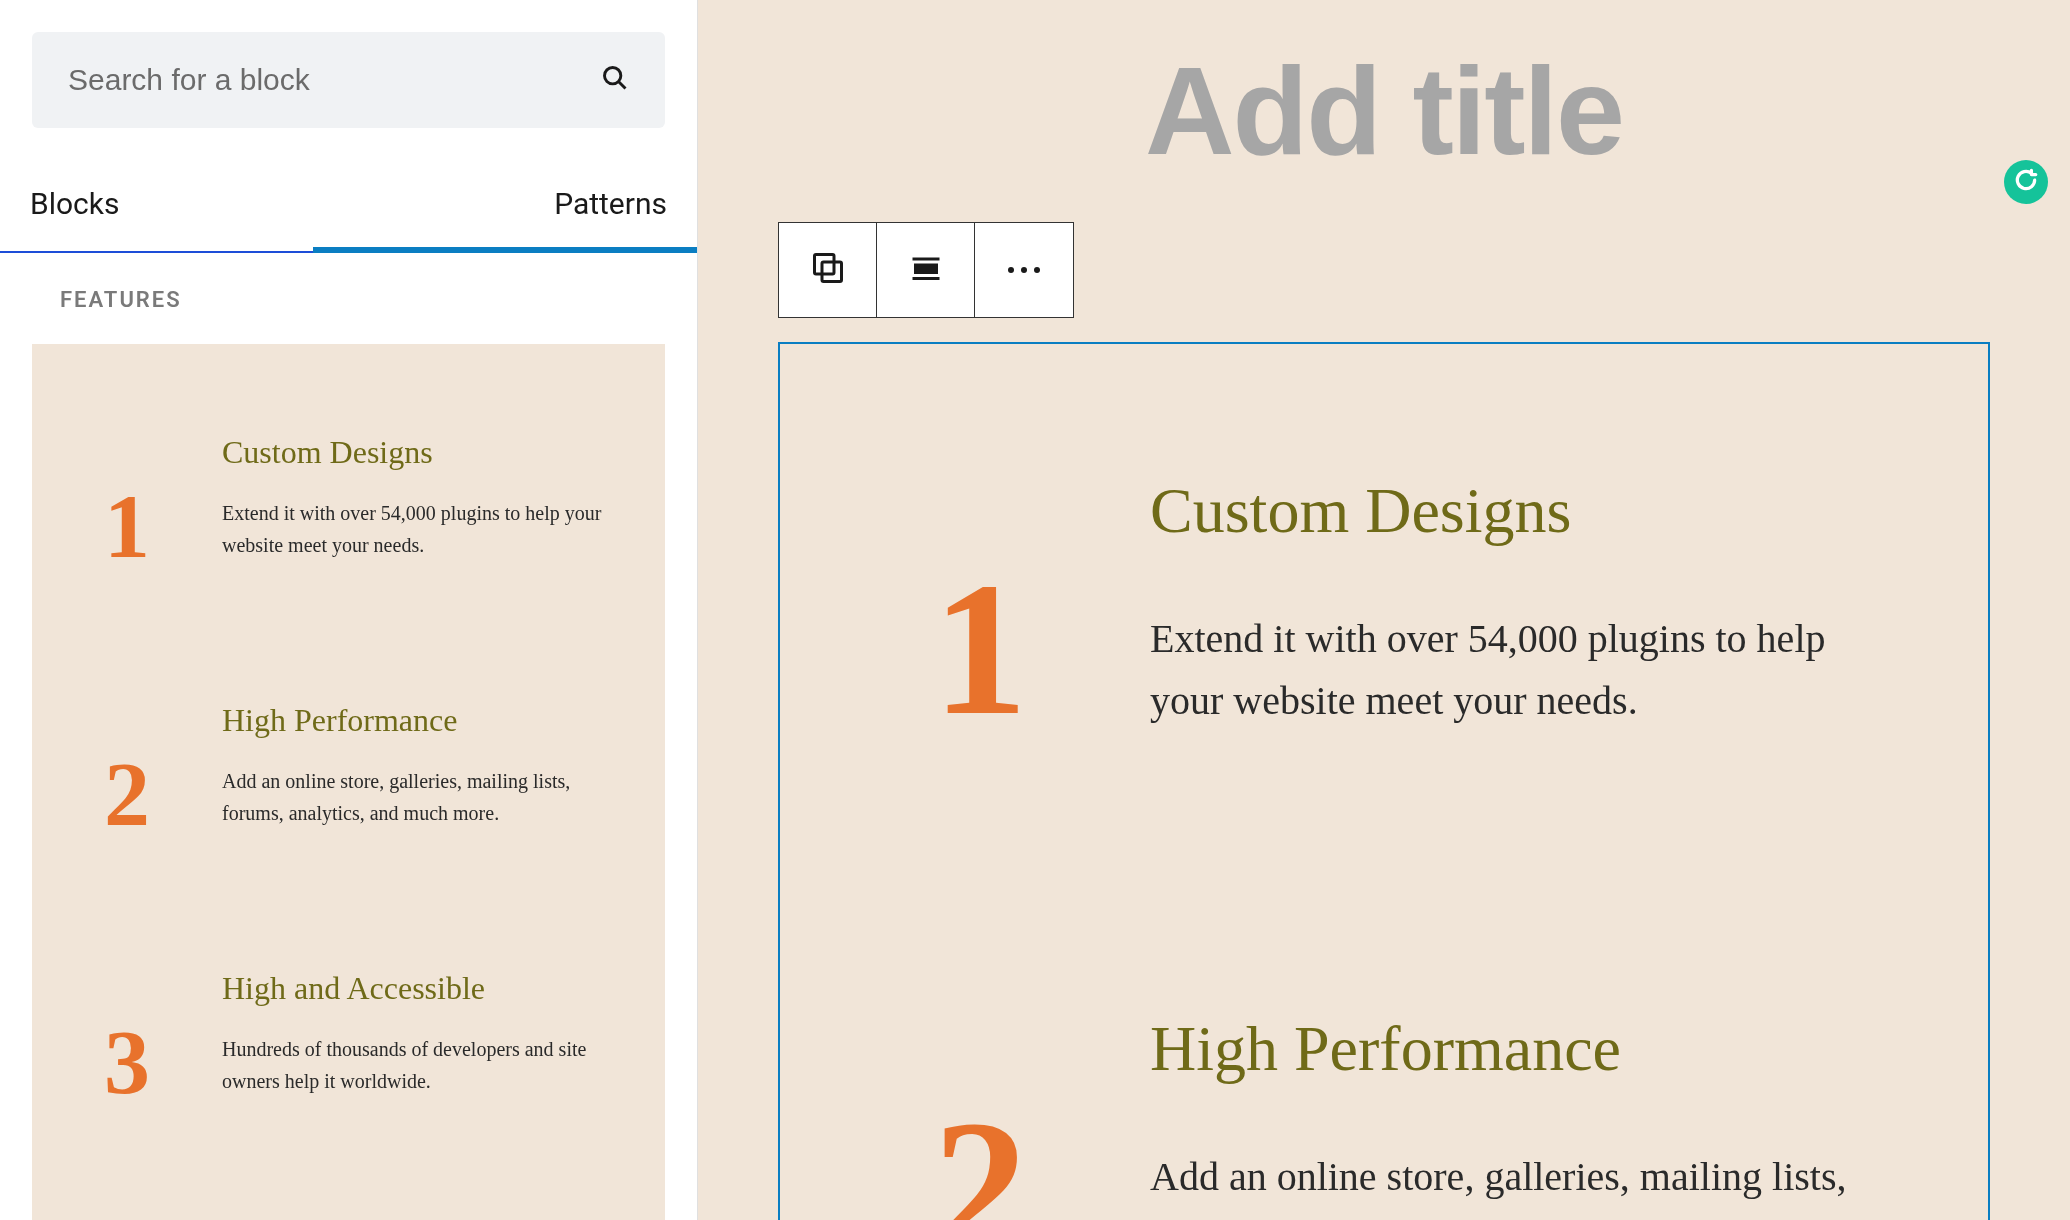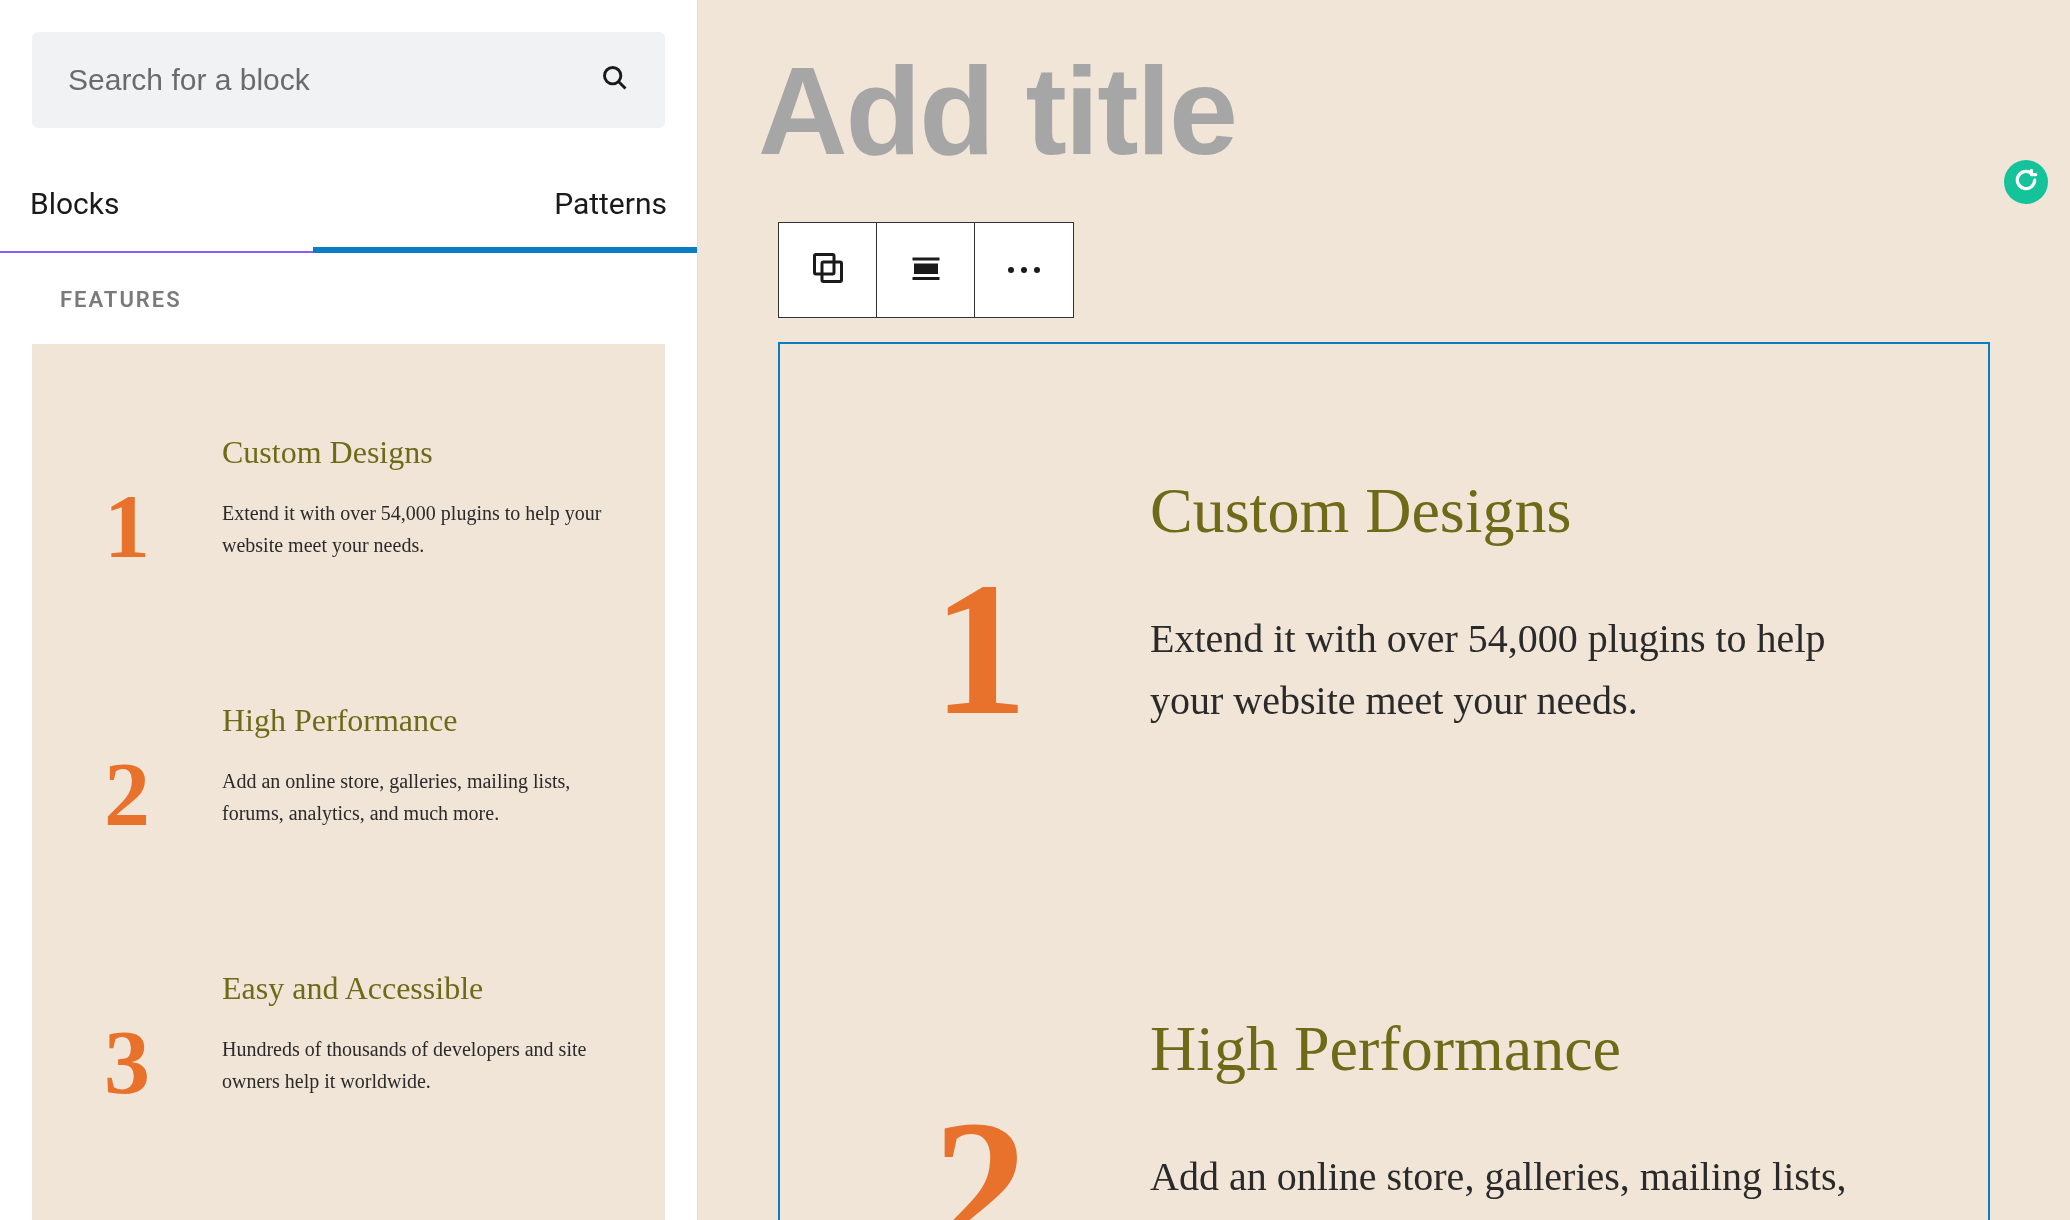--- a/index.html
+++ b/index.html
@@ -37,21 +37,21 @@
     outline: none;
     font-size: 30px;
     color: #0c4a6e;
     flex: 1;
   }
   .search input::placeholder { color: #6b6b6b; }
   .search-icon svg { width: 28px; height: 28px; stroke: #1a1a1a; stroke-width: 2.5; fill: none; }
   .tabs {
     display: flex;
     margin-top: 24px;
-    border-bottom: 2px solid #8b5cf6;
+    border-bottom: 2px solid #1d4ed8;
     gap: 8px;
   }
   .tab {
     flex: 1;
     text-align: left;
     padding: 34px 30px 30px 30px;
     font-size: 30px;
     color: #1a1a1a;
     cursor: pointer;
     position: relative;
@@ -115,21 +115,21 @@
     background: #f1e5d8;
     position: relative;
     padding: 0 60px;
     overflow: hidden;
   }
   .page-title {
     font-family: Arial, Helvetica, sans-serif;
     font-size: 124px;
     font-weight: 800;
     color: #a6a6a6;
-    text-align: left;
+    text-align: center;
     margin-top: 40px;
     letter-spacing: -2px;
   }
   .block-toolbar {
     display: inline-flex;
     background: #fff;
     border: 1px solid #333;
     margin-top: 40px;
     margin-left: 20px;
   }
@@ -231,21 +231,21 @@
     <div class="feat-row">
       <div class="feat-num">2</div>
       <div class="feat-body">
         <div class="feat-title">High Performance</div>
         <div class="feat-desc">Add an online store, galleries, mailing lists, forums, analytics, and much more.</div>
       </div>
     </div>
     <div class="feat-row">
       <div class="feat-num">3</div>
       <div class="feat-body">
-        <div class="feat-title">Easy and Accessible</div>
+        <div class="feat-title">High and Accessible</div>
         <div class="feat-desc">Hundreds of thousands of developers and site owners help it worldwide.</div>
       </div>
     </div>
   </div>
 </div>
 
 <div class="canvas">
   <div class="page-title">Add title</div>
 
   <div class="block-toolbar">

